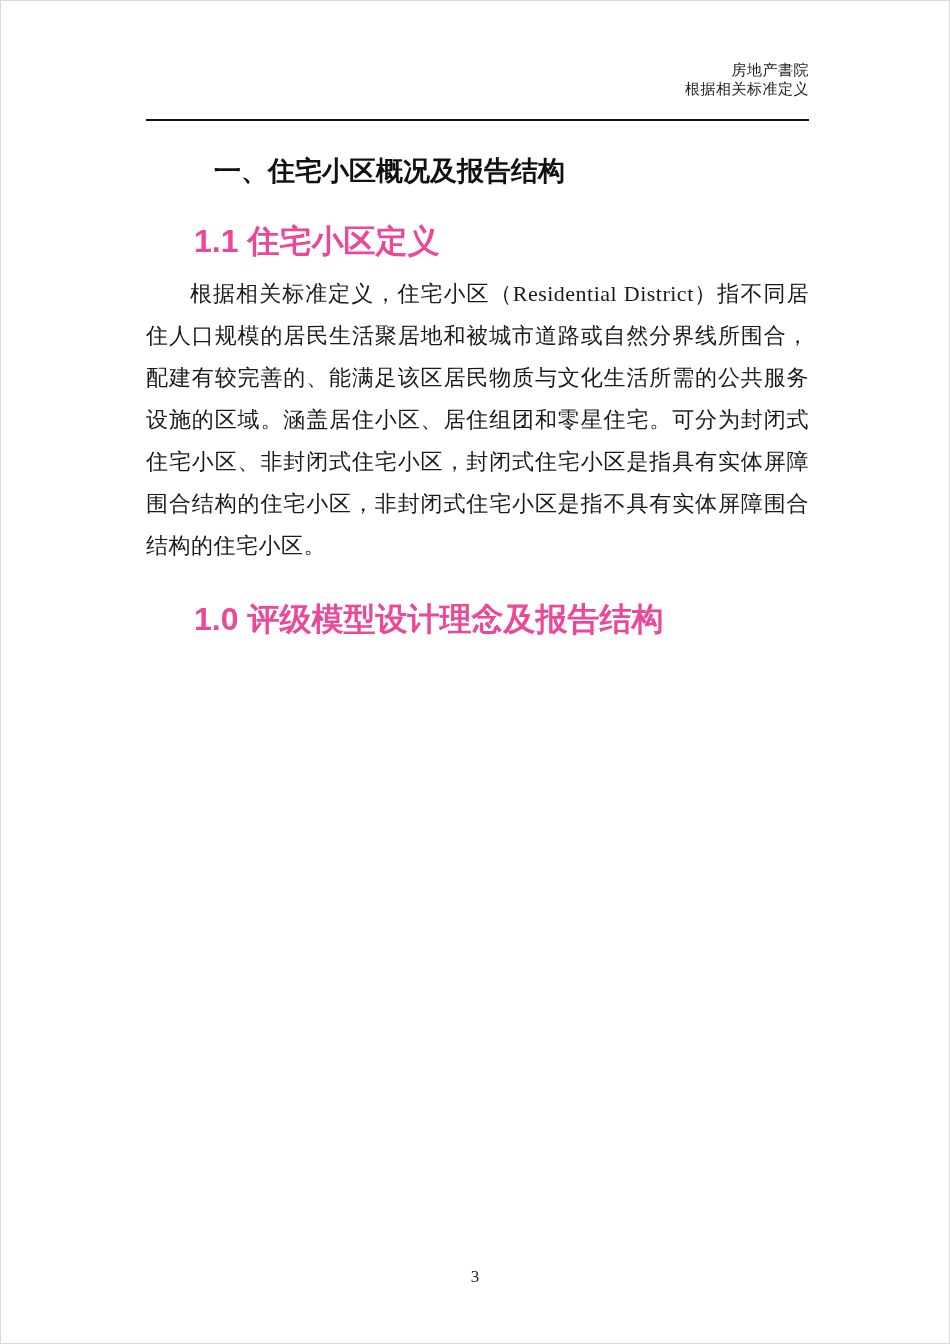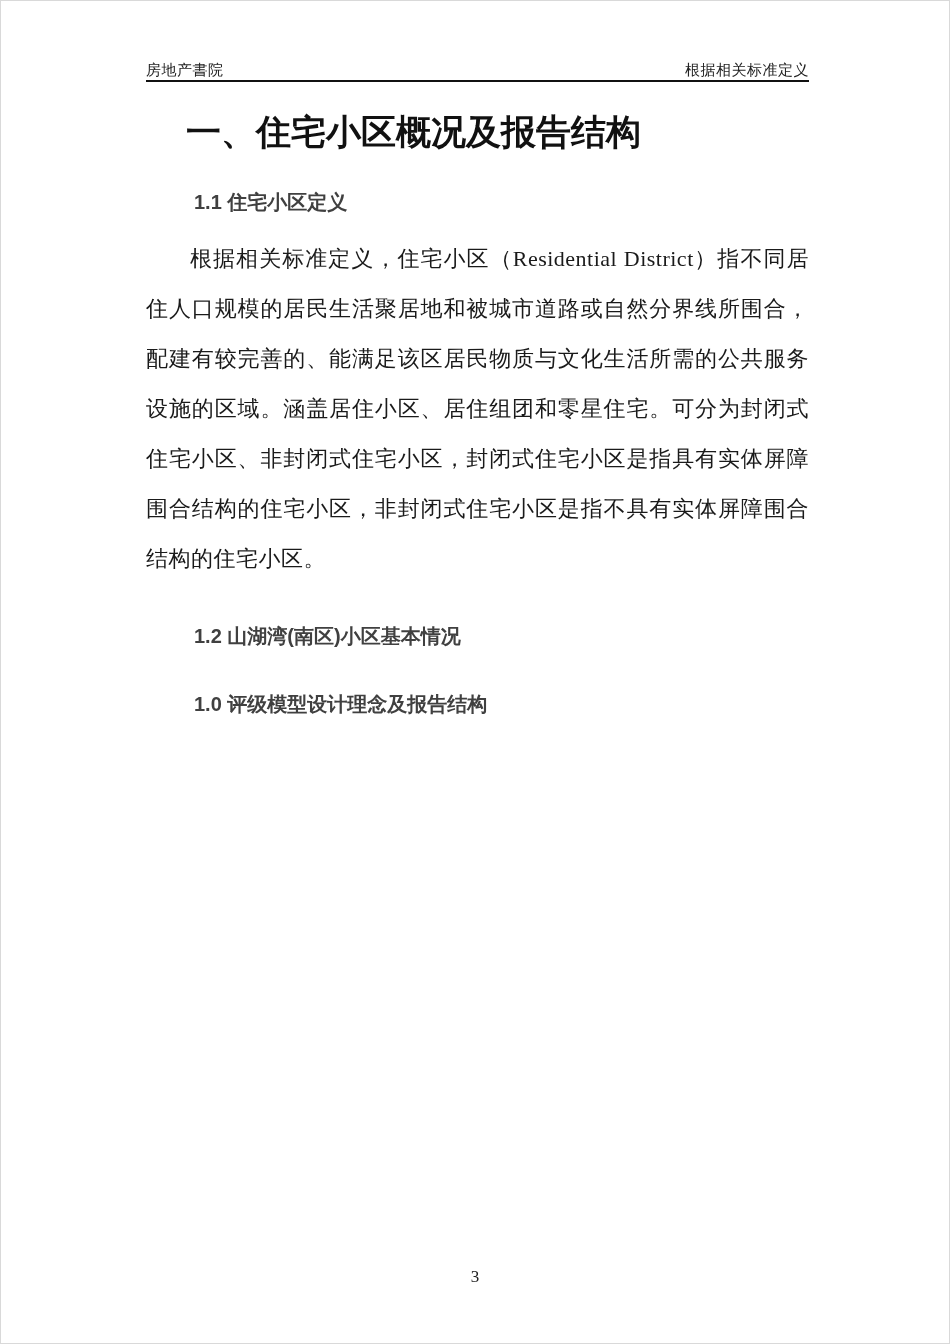--- a/index.html
+++ b/index.html
@@ -23,48 +23,49 @@
     margin-left: 145px;
     margin-right: 140px;
   }
   
   .doc-header {
     display: flex;
     justify-content: space-between;
     align-items: flex-end;
     padding-top: 60px;
     border-bottom: 2px solid #111111;
-    padding-bottom: 0;
+    padding-bottom: 20px;
     font-family: "Liberation Sans", "DejaVu Sans", sans-serif;
     font-size: 15px;
     color: #222222;
     letter-spacing: 0.5px;
+    flex-direction: column;
   }
   
   .chapter-title {
-    margin: 32px 0 0 40px;
+    margin: 32px 0 0 68px;
     font-family: "Liberation Sans", "DejaVu Sans", sans-serif;
-    font-size: 35px;
+    font-size: 27px;
     font-weight: bold;
     line-height: 36px;
     color: #111111;
   }
   .section-heading {
     margin: 36px 0 0 48px;
     font-family: "Liberation Sans", "DejaVu Sans", sans-serif;
-    font-size: 20px;
+    font-size: 32px;
     font-weight: bold;
     line-height: 32px;
-    color: #404040;
+    color: #ec4899;
   }
   
   .body-para {
     margin: 16px 0 0 0;
     font-size: 22px;
-    line-height: 50px;
+    line-height: 42px;
     text-align: justify;
     text-indent: 2em;
     color: #1a1a1a;
     letter-spacing: 0.5px;
   }
   
   .page-number {
     position: absolute;
     bottom: 56px;
     left: 0;
@@ -83,20 +84,19 @@
     <div class="doc-header">
       <span>房地产書院</span>
       <span>根据相关标准定义</span>
     </div>
 
     <div class="chapter-title">一、住宅小区概况及报告结构</div>
 
     <div class="section-heading">1.1 住宅小区定义</div>
     <p class="body-para">根据相关标准定义，住宅小区（Residential District）指不同居住人口规模的居民生活聚居地和被城市道路或自然分界线所围合，配建有较完善的、能满足该区居民物质与文化生活所需的公共服务设施的区域。涵盖居住小区、居住组团和零星住宅。可分为封闭式住宅小区、非封闭式住宅小区，封闭式住宅小区是指具有实体屏障围合结构的住宅小区，非封闭式住宅小区是指不具有实体屏障围合结构的住宅小区。</p>
 
-    <div class="section-heading">1.2 山湖湾(南区)小区基本情况</div>
 
     <div class="section-heading">1.0 评级模型设计理念及报告结构</div>
 
   </div>
 
   <div class="page-number">3</div>
 </div>
 
 </body></html>

